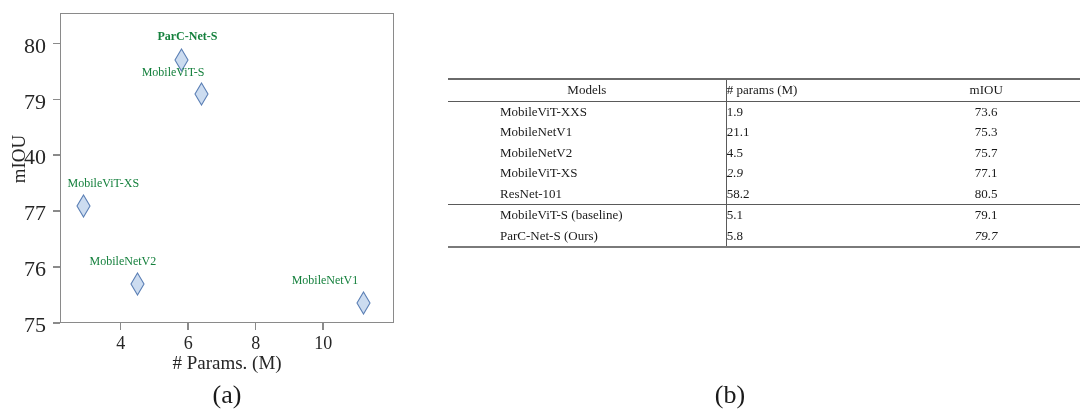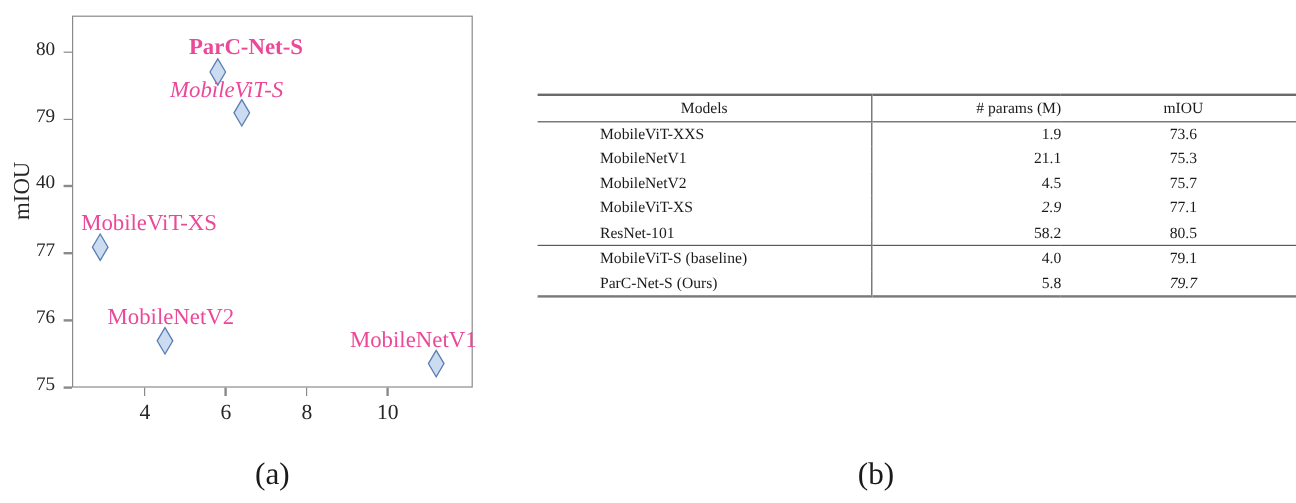--- a/index.html
+++ b/index.html
@@ -38,21 +38,21 @@
   .ytick-row {
     position: absolute;
     left: 0;
     width: 60px;
     height: 0;
   }
   .ytick-row > .lbl {
     position: absolute;
     right: 14px;
     top: -11px;
-    font-size: 16px;
+    font-size: 22px;
     color: #262626;
     white-space: nowrap;
   }
   .ytick-row > .mark {
     position: absolute;
     right: 0px;
     top: -1px;
     width: 7px;
     height: 1.5px;
     background: #8a8a8a;
@@ -120,27 +120,27 @@
     position: absolute;
     width: 15px;
     height: 24px;
     margin-left: -7.5px;
     margin-top: -12px;
   }
   .marker svg { display: block; }
 
   .point-label {
     position: absolute;
-    font-size: 19px;
-    color: #ec4899;
+    font-size: 12px;
+    color: #15803d;
     white-space: nowrap;
     line-height: 1;
   }
   .point-label.bold   { font-weight: bold; }
-  .point-label.italic { font-style: italic; }
+  .point-label.italic { }
 
   
   #figure-b {
     position: absolute;
     left: 440px;
     top: 0;
     width: 640px;
     height: 419px;
   }
 
@@ -155,21 +155,21 @@
   }
   #data-table td, #data-table th {
     padding: 0;
     font-weight: normal;
     font-size: 13px;
     line-height: 20.5px;
     height: 20.5px;
     vertical-align: middle;
   }
   #data-table .col-model  { width: 244px; padding-left: 52px; text-align: left; }
-  #data-table .col-params { width: 172px; text-align: right; }
+  #data-table .col-params { width: 172px; text-align: left; }
   #data-table .col-miou   { width: 224px; text-align: center; }
 
   #data-table thead th.col-model { text-align: center; padding-left: 0; }
 
   tr.has-top-rule > td, tr.has-top-rule > th { border-top: 1.6px solid #5a5a5a; }
   tr.has-thick-top > td, tr.has-thick-top > th { border-top: 2.2px solid #6a6a6a; }
   tr.has-bottom-rule > td { border-bottom: 2.2px solid #7a7a7a; font-family: Liberation Serif, serif; }
 
   
   .vrule { border-right: 1.6px solid #5a5a5a; }
@@ -234,20 +234,21 @@
         <span class="lbl">8</span>
       </div>
       <div class="xtick-col" style="left: 323.152px;">
         <span class="mark"></span>
         <span class="lbl">10</span>
       </div>
     </div>
 
   <div id="y-axis-title">mIOU</div>
 
+  <div id="x-axis-title"># Params. (M)</div>
 
   <div id="scatter-layer">
       <div class="marker" style="left: 181.455px; top: 60.4775px;">
         <svg width="15" height="24" viewBox="0 0 15 24">
           <polygon points="7.5,1 14,12 7.5,23 1,12" fill="#ccdcf0" stroke="#5b7fb5" stroke-width="1.1"></polygon>
         </svg>
       </div>
       <div class="point-label bold" style="left: 157.455px; top: 30.4775px;">ParC-Net-S</div>
       <div class="marker" style="left: 201.697px; top: 93.991px;">
         <svg width="15" height="24" viewBox="0 0 15 24">
@@ -309,21 +310,21 @@
           <td class="col-params i">2.9</td>
           <td class="col-miou">77.1</td>
         </tr>
         <tr>
           <td class="col-model vrule">ResNet-101</td>
           <td class="col-params">58.2</td>
           <td class="col-miou b">80.5</td>
         </tr>
         <tr class="has-top-rule">
           <td class="col-model vrule">MobileViT-S (baseline)</td>
-          <td class="col-params">4.0</td>
+          <td class="col-params">5.1</td>
           <td class="col-miou">79.1</td>
         </tr>
         <tr class=" has-bottom-rule">
           <td class="col-model vrule">ParC-Net-S (Ours)</td>
           <td class="col-params">5.8</td>
           <td class="col-miou i">79.7</td>
         </tr>
       </tbody>
   </table>
 

